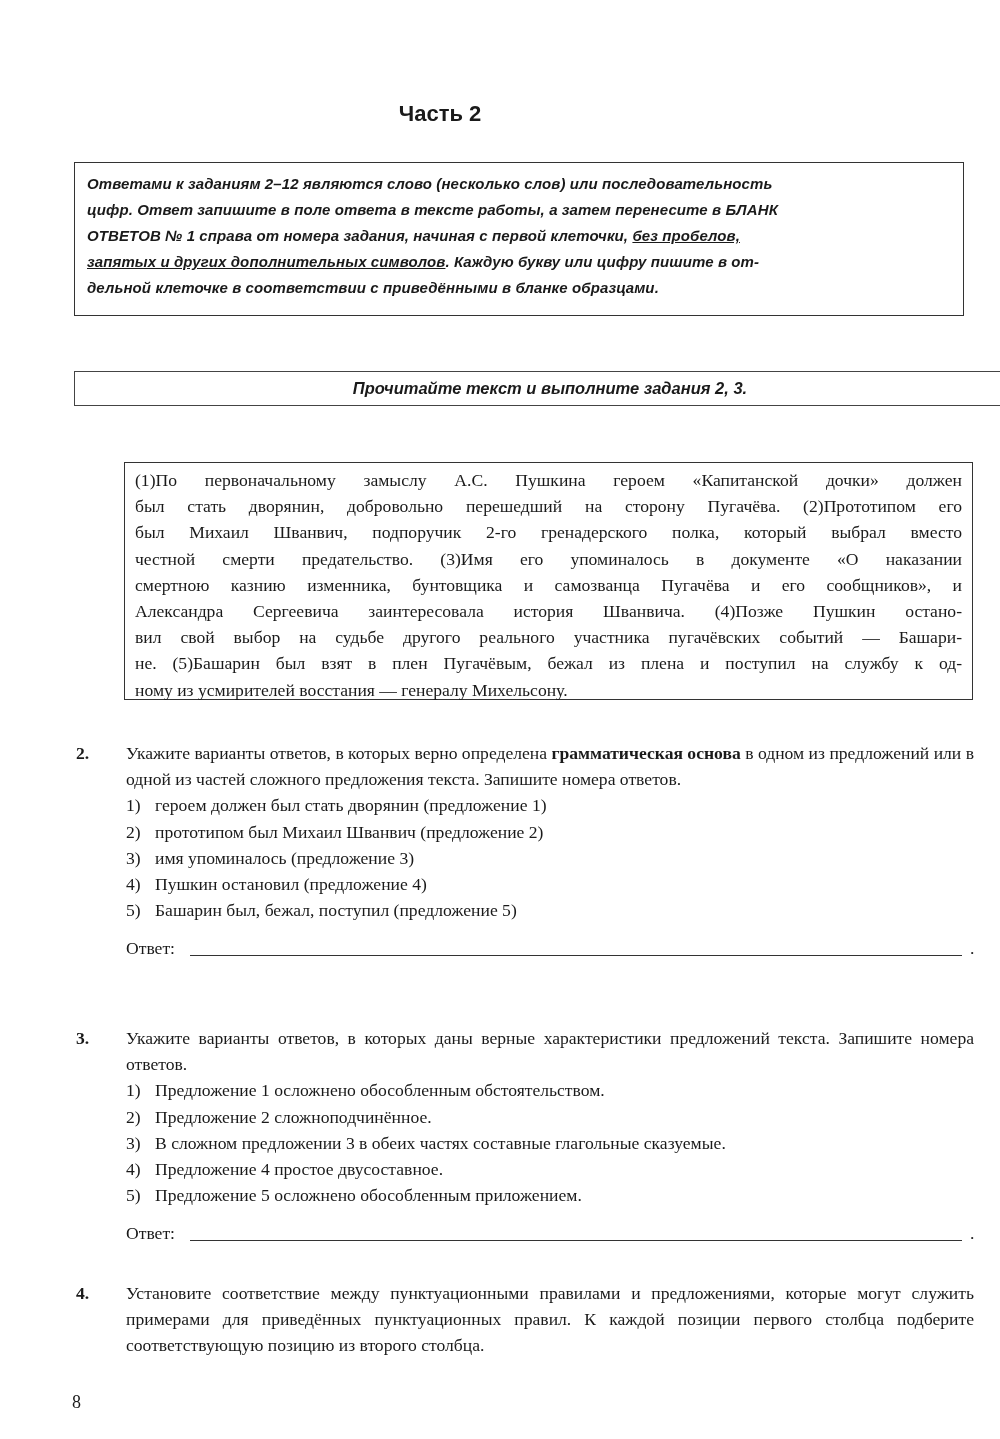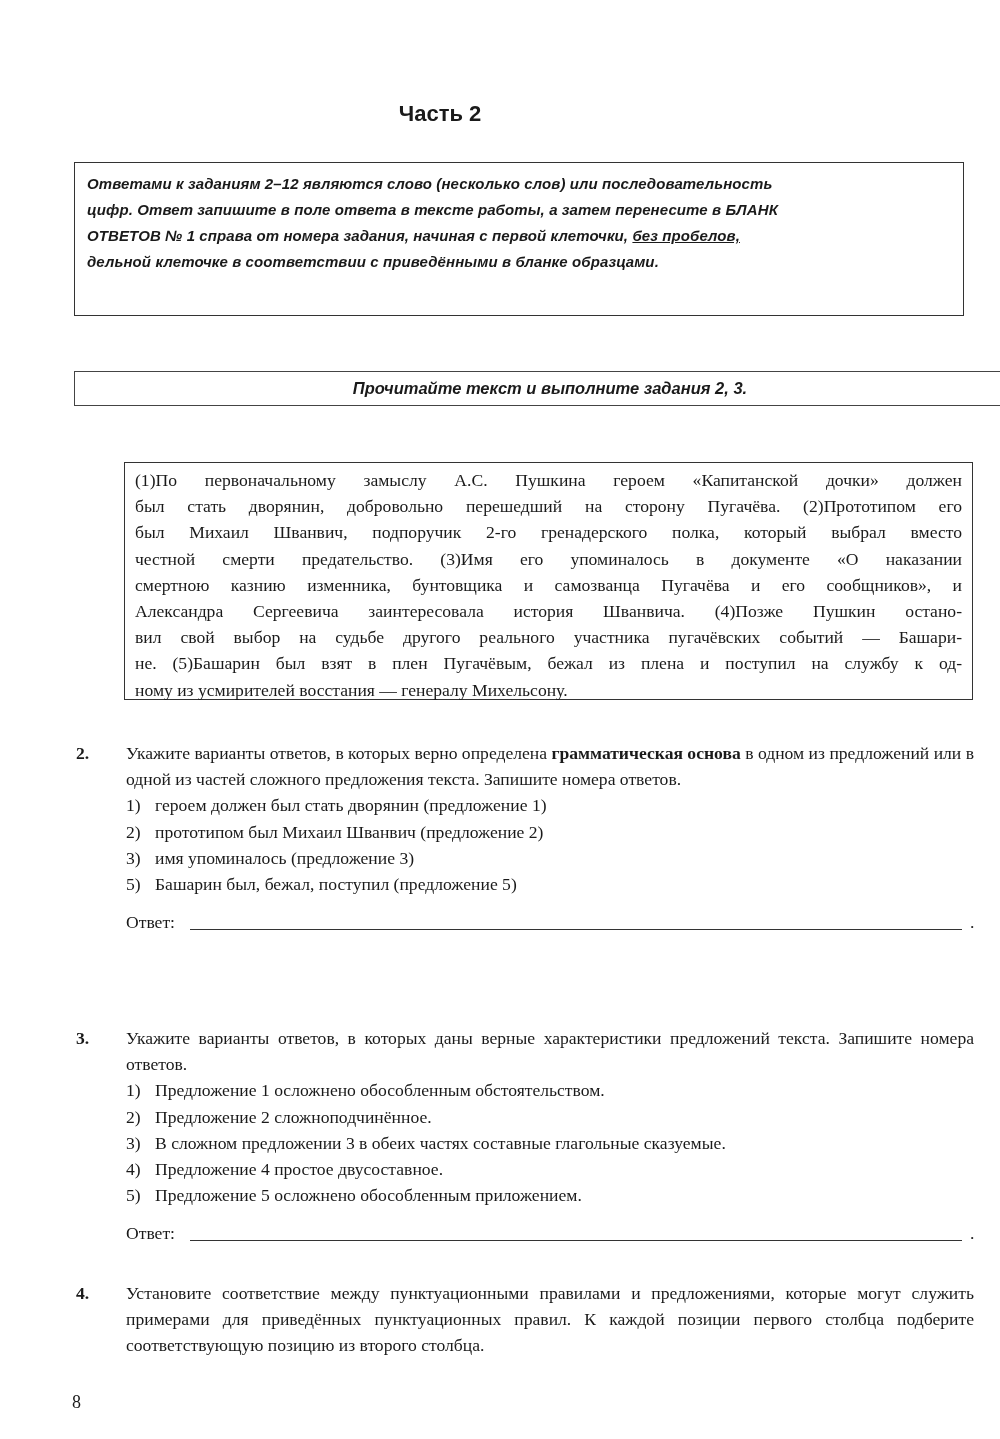--- a/index.html
+++ b/index.html
@@ -68,20 +68,21 @@
   </style>
 </head>
 <body class="serif">
 
 <div class="part-title sans">Часть 2</div>
 
 <div class="instr-box sans">
   <div>Ответами к заданиям 2–12 являются слово (несколько слов) или последовательность</div>
   <div>цифр. Ответ запишите в поле ответа в тексте работы, а затем перенесите в БЛАНК</div>
   <div><span>ОТВЕТОВ № 1 справа от номера задания, начиная с первой клеточки, </span><u>без пробелов,</u></div>
+  <div><u>запятых и других дополнительных символов</u><span>. Каждую букву или цифру пишите в от-</span></div>
   <div>дельной клеточке в соответствии с приведёнными в бланке образцами.</div>
 </div>
 
 <div class="read-box sans">Прочитайте текст и выполните задания 2, 3.</div>
 
 <div class="text-box">
   <span class="line">(1)По первоначальному замыслу А.С. Пушкина героем «Капитанской дочки» должен</span>
   <span class="line">был стать дворянин, добровольно перешедший на сторону Пугачёва. (2)Прототипом его</span>
   <span class="line">был Михаил Шванвич, подпоручик 2-го гренадерского полка, который выбрал вместо</span>
   <span class="line">честной смерти предательство. (3)Имя его упоминалось в документе «О наказании</span>
@@ -92,20 +93,21 @@
   <span class="line last">ному из усмирителей восстания — генералу Михельсону.</span>
 </div>
 
 <div class="task" style="top:740px;">
   <div class="task-num">2.</div>
   <div class="task-body">
     <div class="para"><span>Укажите варианты ответов, в которых верно определена </span><b>грамматическая основа</b><span> в одном из предложений или в одной из частей сложного предложения текста. Запишите номера ответов.</span></div>
     <div class="option"><span class="n">1)</span><span>героем должен был стать дворянин (предложение 1)</span></div>
     <div class="option"><span class="n">2)</span><span>прототипом был Михаил Шванвич (предложение 2)</span></div>
     <div class="option"><span class="n">3)</span><span>имя упоминалось (предложение 3)</span></div>
+    <div class="option"><span class="n">4)</span><span>Пушкин остановил (предложение 4)</span></div>
     <div class="option"><span class="n">5)</span><span>Башарин был, бежал, поступил (предложение 5)</span></div>
     <div class="answer-row">
       <span class="answer-label">Ответ:</span>
       <span class="answer-line"></span>
       <span class="answer-dot">.</span>
     </div>
   </div>
 </div>
 
 <div class="task" style="top:1025px;">

